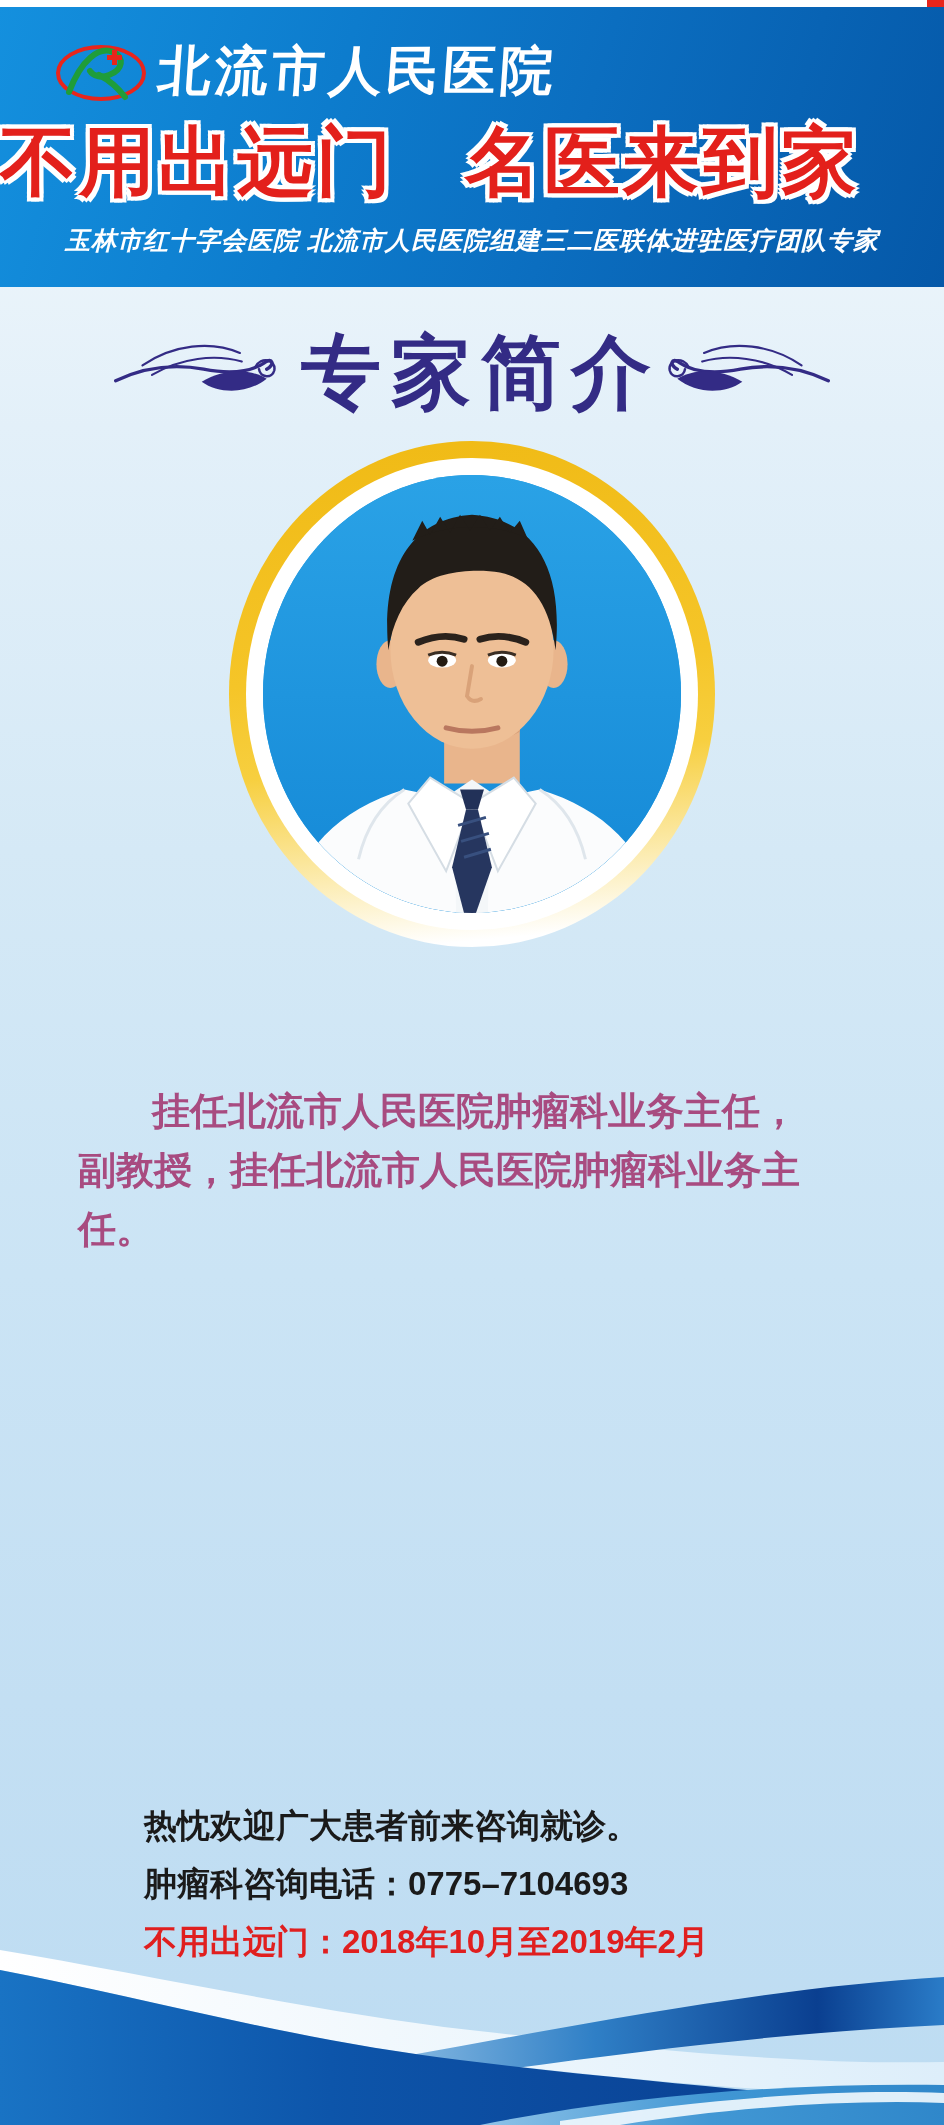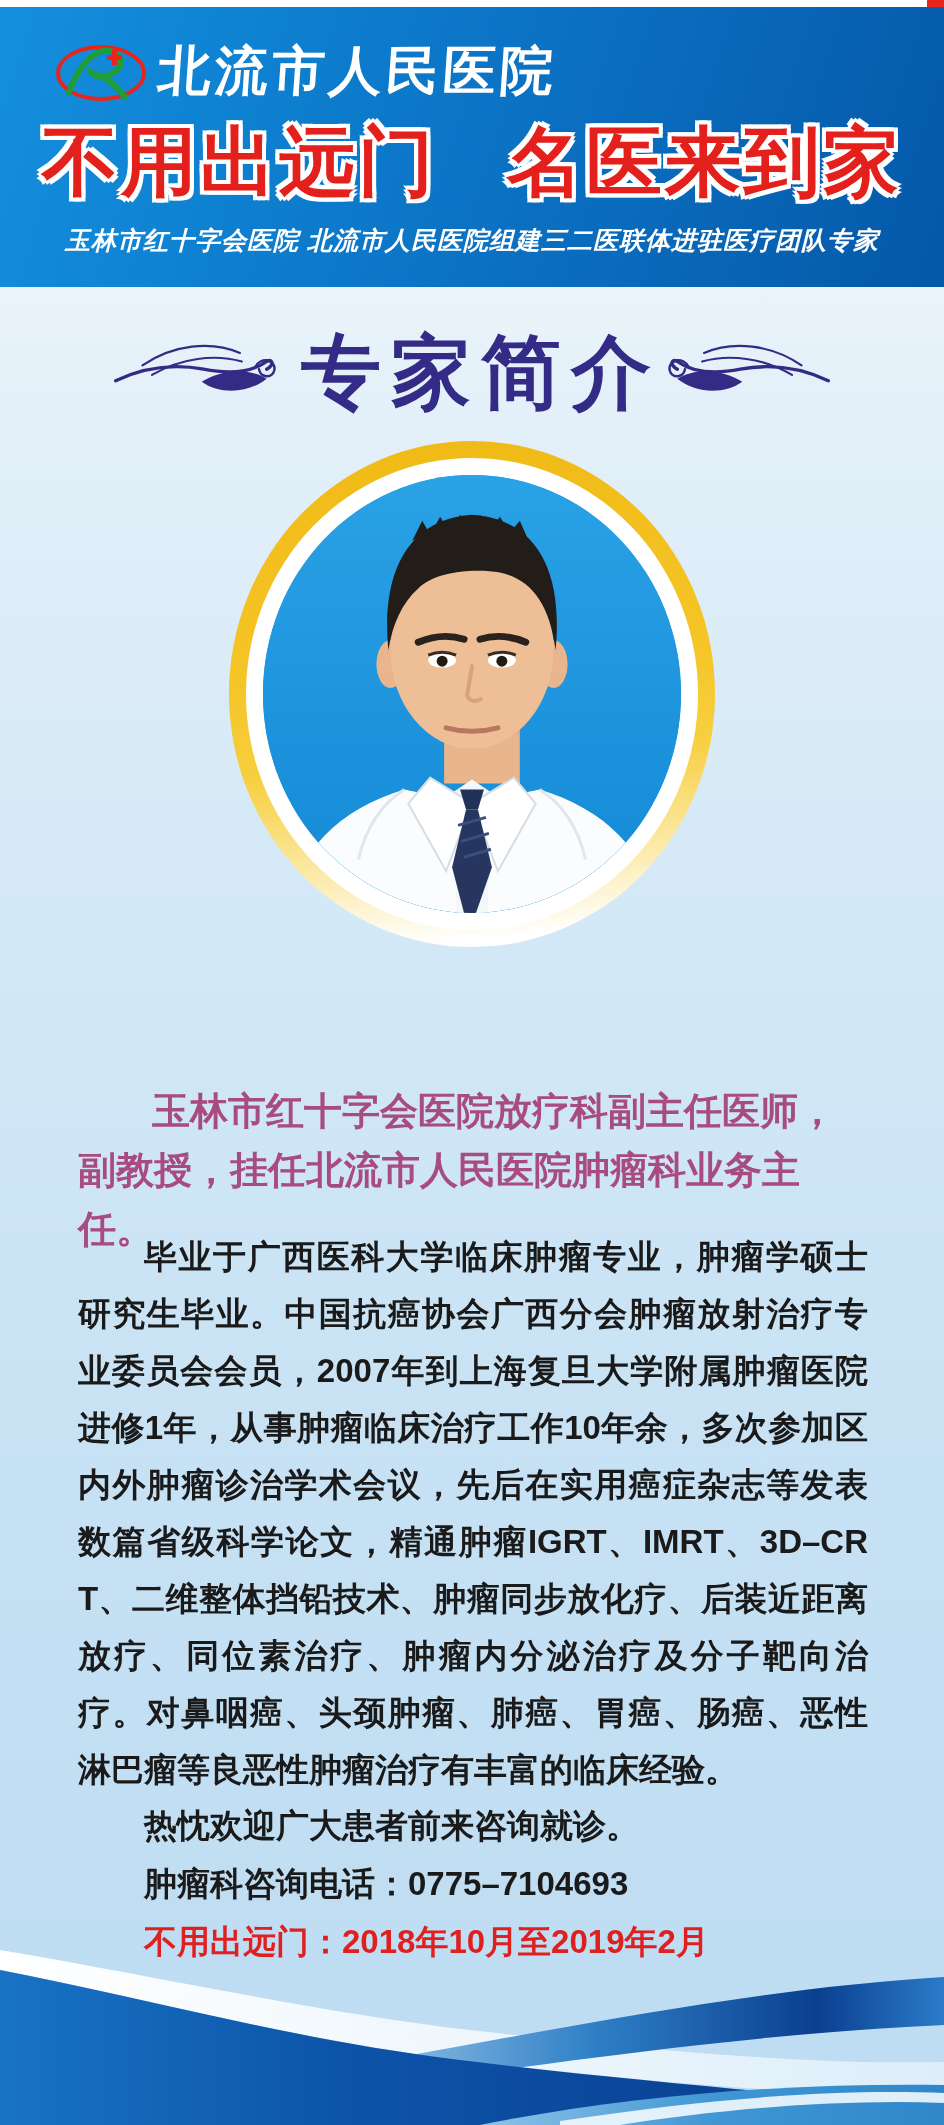--- a/index.html
+++ b/index.html
@@ -16,21 +16,21 @@
   .top-strip{position:absolute;left:0;top:0;width:944px;height:7px;background:#ffffff;}
   .corner-mark{position:absolute;right:0;top:0;width:17px;height:7px;background:#e8251c;}
   .logo{position:absolute;left:55px;top:40px;width:92px;height:62px;}
   .hospital-name{
     position:absolute;left:158px;top:36px;width:600px;
     font-family:"DejaVu Serif","Liberation Serif",serif;
     font-size:53px;font-weight:bold;color:#ffffff;letter-spacing:4px;
     transform:skewX(-4deg);white-space:nowrap;
   }
   .slogan{
-    position:absolute;left:0;top:112px;width:944px;text-align:center;white-space:nowrap;
+    position:absolute;left:0;top:112px;width:944px;white-space:nowrap;
     font-family:"DejaVu Serif","Liberation Serif",serif;
     font-size:76px;font-weight:900;color:#e3201b;letter-spacing:3px;
     text-shadow:-4px -4px 0 #fff,4px -4px 0 #fff,-4px 4px 0 #fff,4px 4px 0 #fff,0 -4px 0 #fff,0 4px 0 #fff,-4px 0 0 #fff,4px 0 0 #fff;
   }
   .slogan .gap{display:inline-block;width:70px;}
   .subtitle{
     position:absolute;left:0;top:224px;width:944px;text-align:center;
     font-size:25px;font-weight:700;color:#ffffff;letter-spacing:1px;white-space:nowrap;font-style:italic;
   }
   
@@ -180,25 +180,24 @@
 
         <path d="M198,316 L222,316 L216,336 L204,336 Z" fill="#223158"></path>
         <path d="M204,336 L216,336 L230,394 L214,440 L202,440 L190,394 Z" fill="#26365f"></path>
         <path d="M196,352 L224,344 M199,368 L227,360 M202,384 L229,376" stroke="#38507f" stroke-width="3"></path>
       </svg>
     </div>
   </div>
 
 
   <div class="highlight-block">
-    <p class="line1">玉林市红十字会医院放疗科副主任医师，</p>
+    <p class="line1">挂任北流市人民医院肿瘤科业务主任，</p>
     <p class="line2">副教授，挂任北流市人民医院肿瘤科业务主任。</p>
   </div>
 
-  <p class="bio">毕业于广西医科大学临床肿瘤专业，肿瘤学硕士研究生毕业。中国抗癌协会广西分会肿瘤放射治疗专业委员会会员，2007年到上海复旦大学附属肿瘤医院进修1年，从事肿瘤临床治疗工作10年余，多次参加区内外肿瘤诊治学术会议，先后在实用癌症杂志等发表数篇省级科学论文，精通肿瘤IGRT、IMRT、3D–CRT、二维整体挡铅技术、肿瘤同步放化疗、后装近距离放疗、同位素治疗、肿瘤内分泌治疗及分子靶向治疗。对鼻咽癌、头颈肿瘤、肺癌、胃癌、肠癌、恶性淋巴瘤等良恶性肿瘤治疗有丰富的临床经验。</p>
 
   <div class="tail-block">
     <p class="welcome">热忱欢迎广大患者前来咨询就诊。</p>
     <p class="phone">肿瘤科咨询电话：0775–7104693</p>
     <p class="schedule">不用出远门：2018年10月至2019年2月</p>
   </div>
 
   <svg class="wave" viewBox="0 0 944 200" preserveAspectRatio="none">
     <defs>
       <linearGradient id="gWhiteBand" x1="0" y1="0" x2="1" y2="0">

